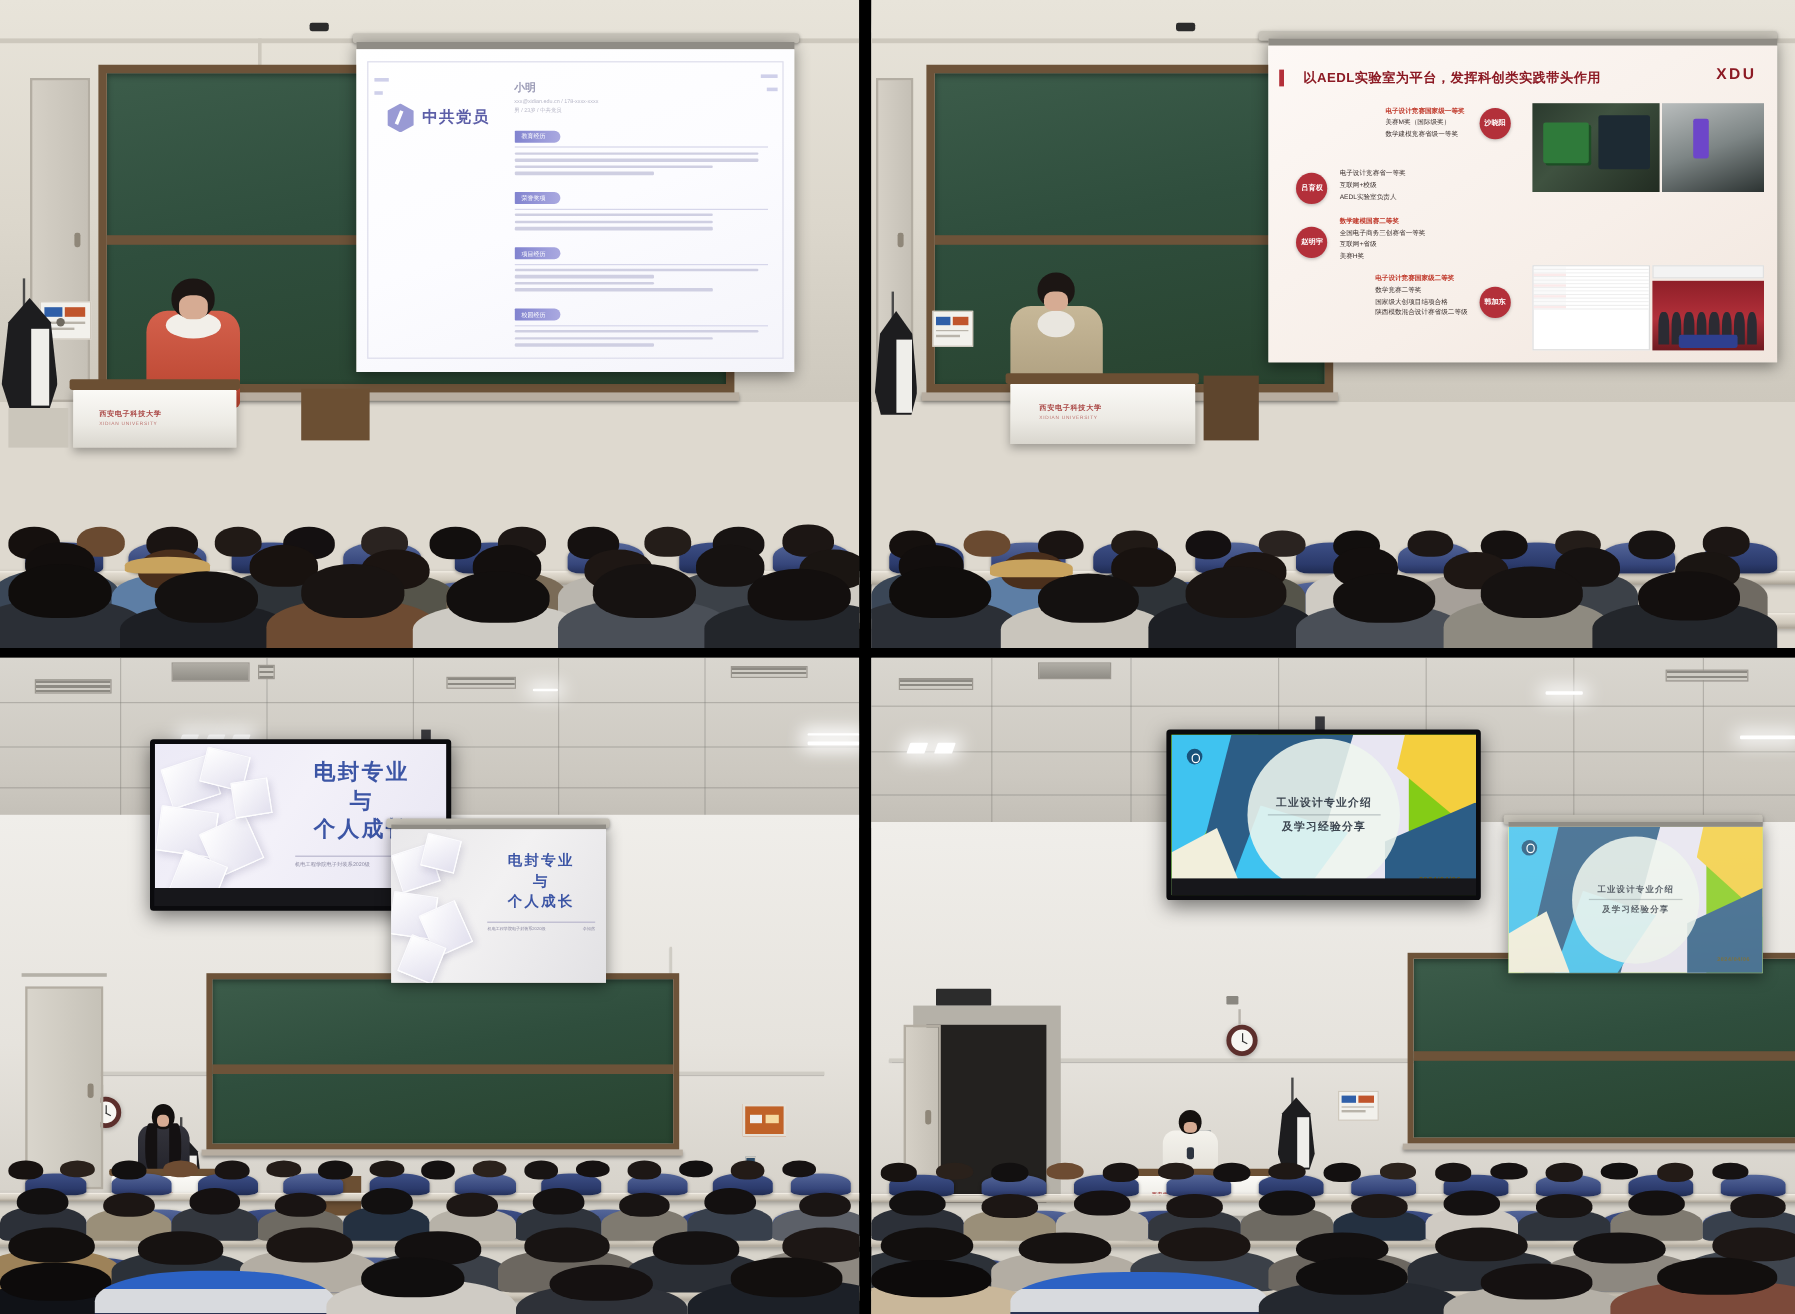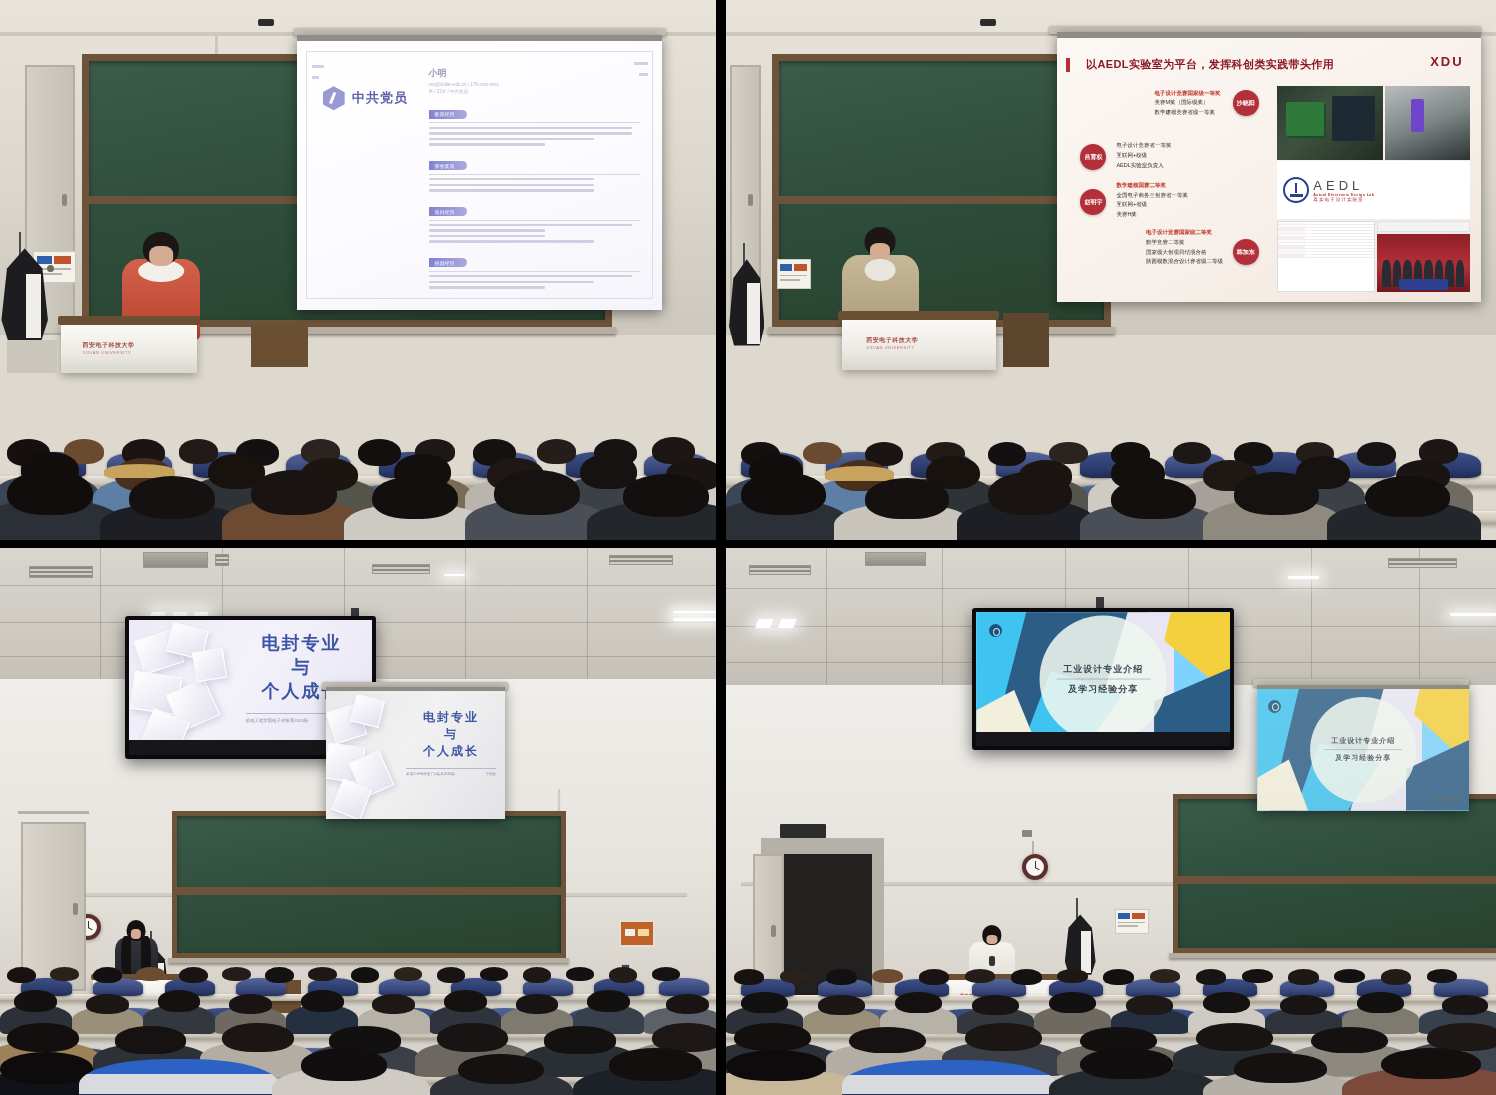--- a/index.html
+++ b/index.html
@@ -202,21 +202,21 @@
   .s3 .shapes{position:absolute;left:0;top:0;width:58%;height:100%;overflow:hidden;}
   .s3 .shapes i{position:absolute;display:block;background:linear-gradient(140deg,#ffffff 0%,#e2e0ee 100%);box-shadow:2px 3px 6px rgba(90,85,130,.18);border:1px solid rgba(255,255,255,.8);}
   .s3 .t1{font-size:18px;color:#3c55a5;font-weight:bold;letter-spacing:2px;}
   .s3 .t2{font-size:18px;color:#3c55a5;font-weight:bold;letter-spacing:2px;}
   .s3 .t3{font-size:18px;color:#3c55a5;font-weight:bold;letter-spacing:2px;}
   .s3 .titlewrap{position:absolute;right:6%;top:16%;width:46%;text-align:center;}
   .s3 .rule{height:1px;background:#b9b6cc;margin:10px 0 4px;}
   .s3 .byline{font-size:4.4px;color:#8a88a0;display:flex;justify-content:space-between;}
 
   
-  .s4{background:#7dd3fc;overflow:hidden;font-family:Liberation Serif, serif;}
+  .s4{background:#84cc16;overflow:hidden;}
   .s4 .g{position:absolute;}
   .s4 .g1{left:0;top:0;width:46%;height:100%;background:#3fc3f0;clip-path:polygon(0 0,62% 0,0 100%);}
   .s4 .g2{left:6%;top:0;width:62%;height:100%;background:#2c5d86;clip-path:polygon(22% 0,100% 0,62% 100%,0 100%);}
   .s4 .g3{left:44%;top:0;width:34%;height:100%;background:#e8e6f2;clip-path:polygon(46% 0,100% 0,100% 100%,0 100%);}
   .s4 .g4{right:0;top:0;width:26%;height:62%;background:#f4cf3e;clip-path:polygon(10% 0,100% 0,100% 100%,0 34%);}
   .s4 .g5{right:0;bottom:0;width:30%;height:58%;background:#2c5d86;clip-path:polygon(0 42%,100% 0,100% 100%,0 100%);}
   .s4 .g6{left:18%;bottom:0;width:40%;height:56%;background:#3fc3f0;clip-path:polygon(28% 0,100% 30%,62% 100%,0 100%);}
   .s4 .g7{left:0;bottom:0;width:24%;height:42%;background:#f2efdc;clip-path:polygon(0 36%,62% 0,100% 100%,0 100%);}
   .s4 .circ{
     position:absolute;left:50%;top:50%;transform:translate(-50%,-50%);
@@ -446,28 +446,20 @@
             <em>电子设计竞赛国家级二等奖</em><br>
             <span>数学竞赛二等奖</span><br>
             <span>国家级大创项目结项合格</span><br>
             <span>陕西模数混合设计赛省级二等级</span>
           </div>
           <div class="badge" style="left:41.5%;top:76%;width:26px;height:26px;">韩加东</div>
 
           <div class="photo ph-board" style="left:52%;top:18%;width:25%;height:28%;"></div>
           <div class="photo ph-mach" style="left:77.5%;top:18%;width:20%;height:28%;"></div>
 
-          <div class="photo logo-box" style="left:52%;top:46.5%;width:45.5%;height:22%;">
-            <div class="logo-circ"></div>
-            <div>
-              <div class="logo-txt">AEDL</div>
-              <div class="logo-sub">Actual Electronic Design Lab</div>
-              <div class="logo-sub2">真实电子设计实验室</div>
-            </div>
-          </div>
 
           <div class="photo tbl" style="left:52%;top:69%;width:23%;height:27%;">
             <div class="r"></div>
               <div class="r"></div>
               <div class="r"></div>
               <div class="r"></div>
             <div class="r"></div>
               <div class="r"></div>
               <div class="r"></div>
               <div class="r"></div>

